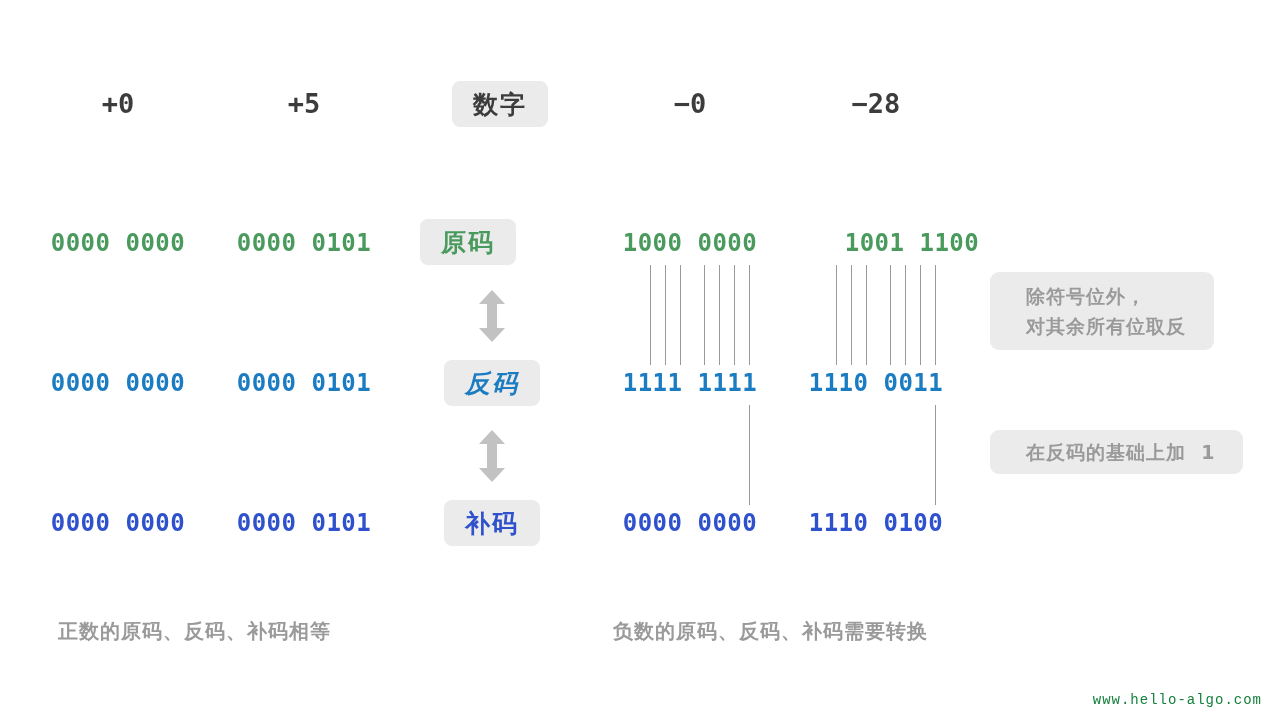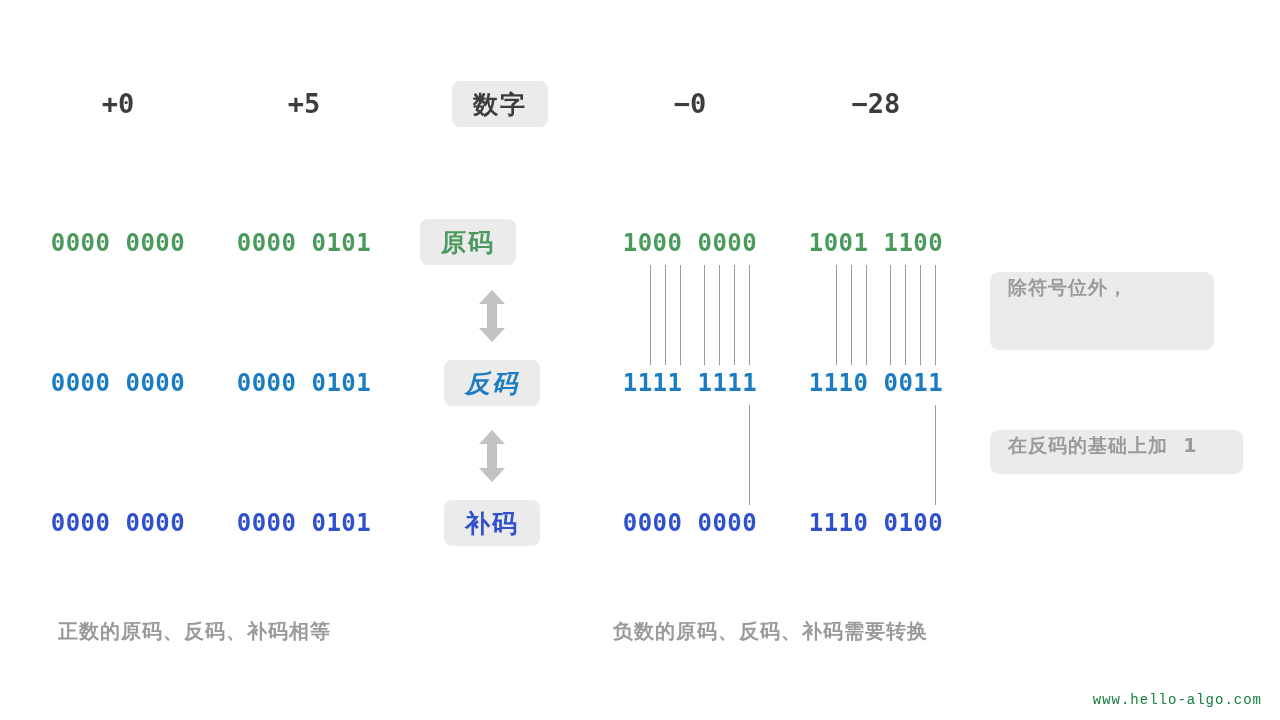--- a/index.html
+++ b/index.html
@@ -71,22 +71,23 @@
     position: absolute;
     background: #ebebeb;
     border-radius: 9px;
     color: #9a9a9a;
     font-size: 19px;
     font-weight: bold;
     line-height: 30px;
     letter-spacing: 1px;
     display: flex;
     flex-direction: column;
+    justify-content: center;
     box-sizing: border-box;
-    padding: 0 18px;
+    padding: 0 36px;
   }
   .note span { white-space: pre; }
 
   
   .caption {
     position: absolute;
     color: #9a9a9a;
     font-size: 20px;
     font-weight: bold;
     letter-spacing: 1px;
@@ -130,21 +131,21 @@
   <div class="cell num-head" style="left:796px; top:90px; width:160px;">−28</div>
 
   <div class="cell bits green" style="left:38px; top:231px; width:160px;">0000 0000</div>
 
   <div class="cell bits green" style="left:224px; top:231px; width:160px;">0000 0101</div>
 
   <div class="badge green" style="left:420px; top:219px; width:96px; height:46px;">原码</div>
 
   <div class="cell bits green" style="left:610px; top:231px; width:160px;">1000 0000</div>
 
-  <div class="cell bits green" style="left:796px; top:231px; width:160px;">1001 1100</div>
+  <div class="cell bits green" style="left:832px; top:231px; width:160px;">1001 1100</div>
 
   <div class="cell bits blue" style="left:38px; top:371px; width:160px;">0000 0000</div>
 
   <div class="cell bits blue" style="left:224px; top:371px; width:160px;">0000 0101</div>
 
   <div class="badge blue" style="left:444px; top:360px; width:96px; height:46px;">反码</div>
 
   <div class="cell bits blue" style="left:610px; top:371px; width:160px;">1111 1111</div>
 
   <div class="cell bits blue" style="left:796px; top:371px; width:160px;">1110 0011</div>
@@ -181,20 +182,21 @@
   <div class="tick" style="left:890px; top:265px; height:100px;"></div>
   <div class="tick" style="left:905px; top:265px; height:100px;"></div>
   <div class="tick" style="left:920px; top:265px; height:100px;"></div>
   <div class="tick" style="left:935px; top:265px; height:100px;"></div>
 
   <div class="tick" style="left:749px; top:405px; height:100px;"></div>
   <div class="tick" style="left:935px; top:405px; height:100px;"></div>
 
   <div class="note" style="left:990px; top:272px; width:224px; height:78px;">
     <span>除符号位外，</span>
+    <span>对其余所有位取反</span>
   </div>
 
   <div class="note" style="left:990px; top:430px; width:253px; height:44px;">
     <span>在反码的基础上加  1</span>
   </div>
 
   <div class="caption" style="left:58px; top:618px;">正数的原码、反码、补码相等</div>
 
   <div class="caption" style="left:613px; top:618px;">负数的原码、反码、补码需要转换</div>
 

